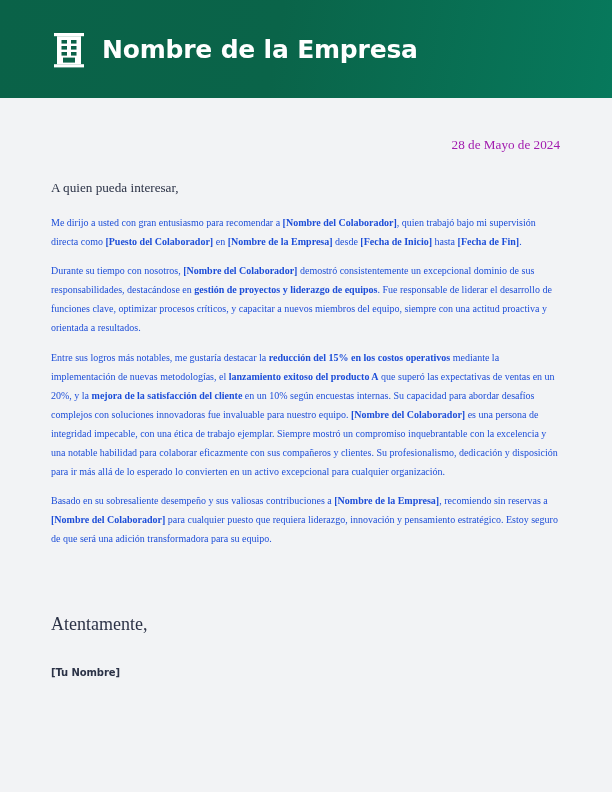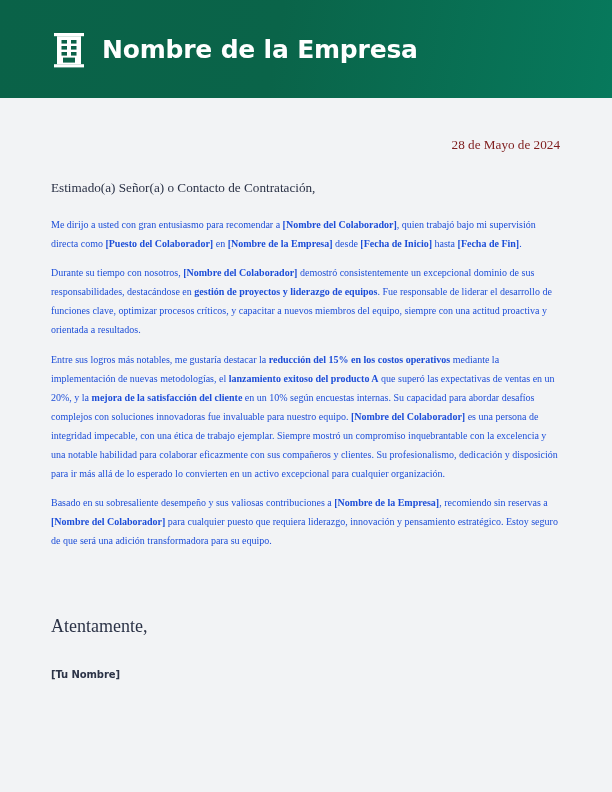--- a/index.html
+++ b/index.html
@@ -66,21 +66,21 @@
   
   .sheet {
     box-sizing: border-box;
     padding: 0 51px;
     padding-top: 38px;
   }
   .date-line {
     text-align: right;
     font-size: 13.2px;
     line-height: 1.3;
-    color: #7f1d1d;
+    color: #a21caf;
     margin-bottom: 26px;
     padding-right: 1px;
   }
   .salutation {
     font-size: 13.2px;
     line-height: 1.35;
     margin: 0 0 16px 0;
   }
   .salutation.second {
     margin-bottom: 18px;
@@ -140,21 +140,21 @@
     <div class="header-text">
       <div class="company-title">Nombre de la Empresa</div>
     </div>
   </div>
 </div>
 
 <div class="sheet">
 
   <div class="date-line">28 de Mayo de 2024</div>
 
-  <p class="salutation second">Estimado(a) Señor(a) o Contacto de Contratación,</p>
+  <p class="salutation">A quien pueda interesar,</p>
 
   <p class="para"><span>Me dirijo a usted con gran entusiasmo para recomendar a </span><span class="ph">[Nombre del Colaborador]</span><span>, quien trabajó bajo mi supervisión directa como </span><span class="ph">[Puesto del Colaborador]</span><span> en </span><span class="ph">[Nombre de la Empresa]</span><span> desde </span><span class="ph">[Fecha de Inicio]</span><span> hasta </span><span class="ph">[Fecha de Fin]</span><span>.</span></p>
 
   <p class="para"><span>Durante su tiempo con nosotros, </span><span class="ph">[Nombre del Colaborador]</span><span> demostró consistentemente un excepcional dominio de sus responsabilidades, destacándose en </span><span class="hl">gestión de proyectos y liderazgo de equipos</span><span>. Fue responsable de liderar el desarrollo de funciones clave, optimizar procesos críticos, y capacitar a nuevos miembros del equipo, siempre con una actitud proactiva y orientada a resultados.</span></p>
 
   <p class="para"><span>Entre sus logros más notables, me gustaría destacar la </span><span class="hl">reducción del 15% en los costos operativos</span><span> mediante la implementación de nuevas metodologías, el </span><span class="hl">lanzamiento exitoso del producto A</span><span> que superó las expectativas de ventas en un 20%, y la </span><span class="hl">mejora de la satisfacción del cliente</span><span> en un 10% según encuestas internas. Su capacidad para abordar desafíos complejos con soluciones innovadoras fue invaluable para nuestro equipo. </span><span class="ph">[Nombre del Colaborador]</span><span> es una persona de integridad impecable, con una ética de trabajo ejemplar. Siempre mostró un compromiso inquebrantable con la excelencia y una notable habilidad para colaborar eficazmente con sus compañeros y clientes. Su profesionalismo, dedicación y disposición para ir más allá de lo esperado lo convierten en un activo excepcional para cualquier organización.</span></p>
 
   <p class="para"><span>Basado en su sobresaliente desempeño y sus valiosas contribuciones a </span><span class="ph">[Nombre de la Empresa]</span><span>, recomiendo sin reservas a </span><span class="ph">[Nombre del Colaborador]</span><span> para cualquier puesto que requiera liderazgo, innovación y pensamiento estratégico. Estoy seguro de que será una adición transformadora para su equipo.</span></p>
 
   <div class="closing-block">

